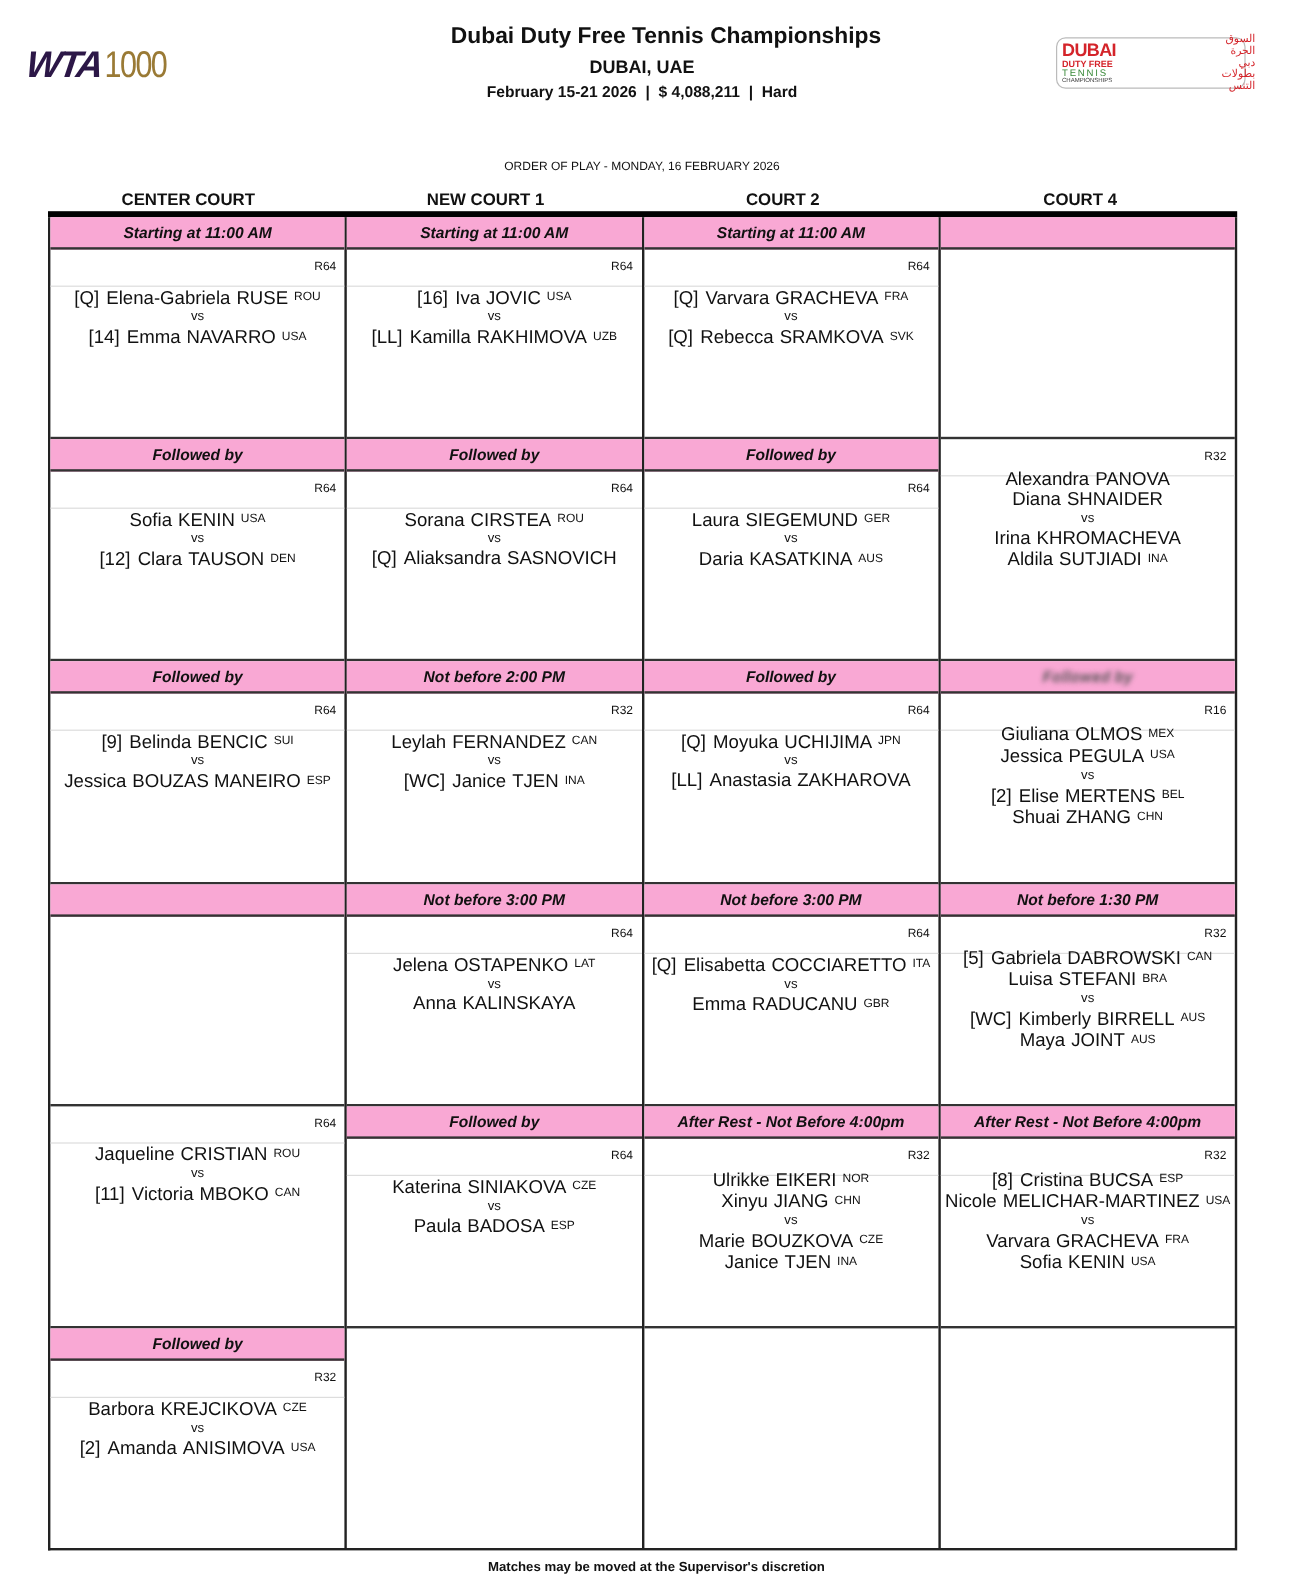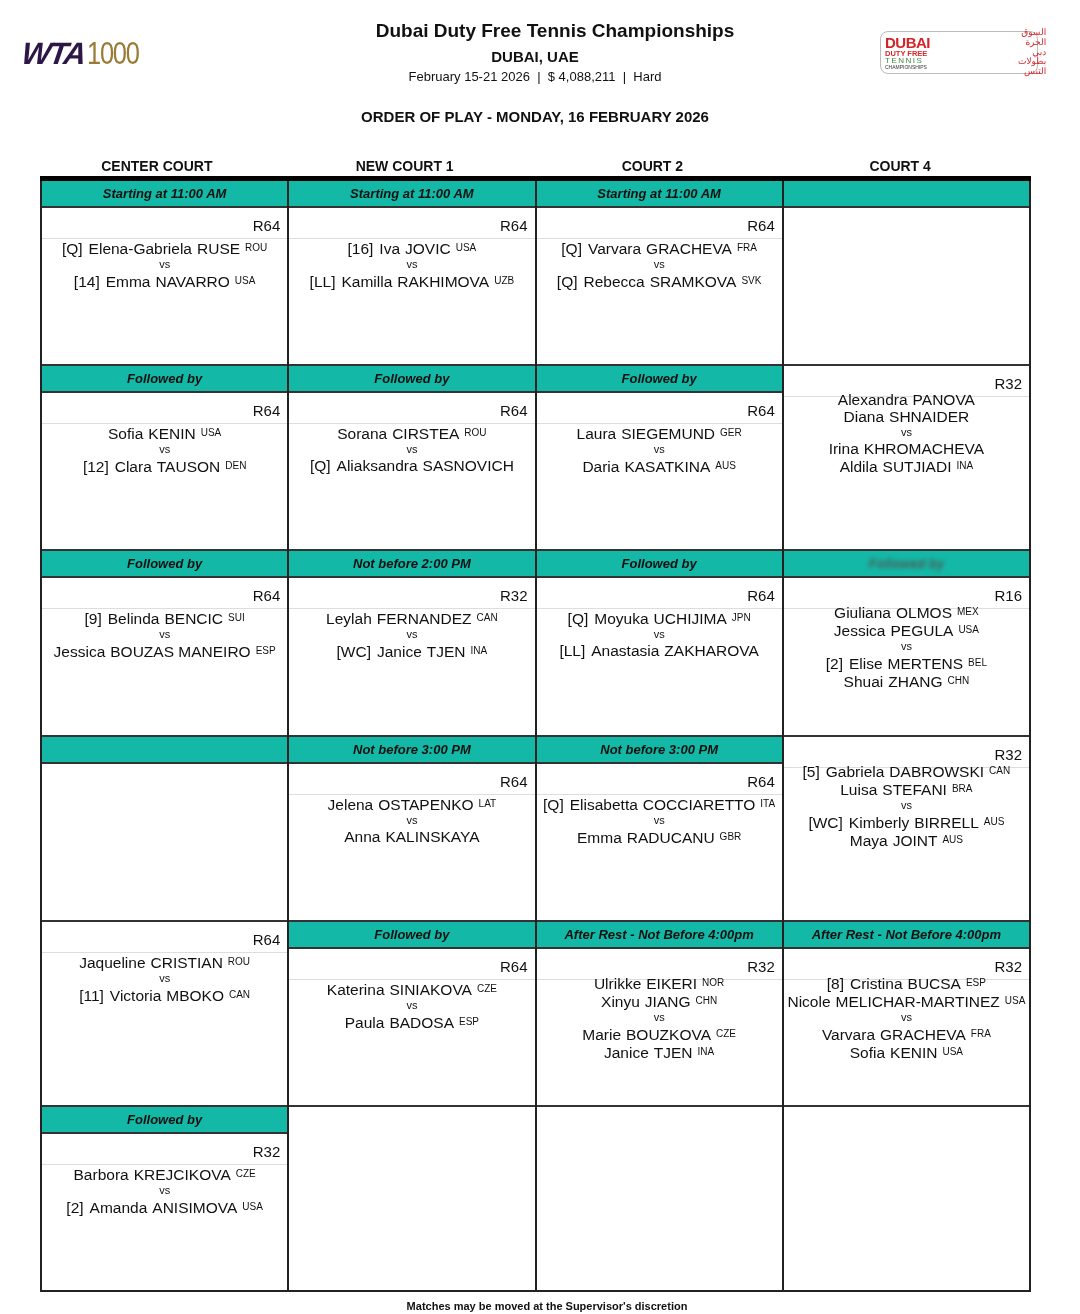--- a/index.html
+++ b/index.html
@@ -8,36 +8,36 @@
   .wta-logo .w { font-family: "Liberation Sans", sans-serif; font-weight: bold; font-style: italic; font-size: 31px; color: #2c1747; letter-spacing: -2px; transform: skewX(-8deg); }
   .wta-logo .n { font-family: "Liberation Sans Narrow", "Liberation Sans", sans-serif; font-size: 31px; color: #9a7a35; margin-left: 3px; letter-spacing: -1.5px; transform: scaleX(0.82); transform-origin: left; }
   .dubai-logo { position: absolute; left: 880px; top: 31px; width: 158px; height: 43px; border: 1px solid #bbb; border-radius: 8px; display: flex; align-items: center; padding: 0 4px; gap: 40px; }
   .dubai-logo .txt { display: flex; flex-direction: column; line-height: 1; width: 56px; }
   .dubai-logo .t1 { color: #d4242a; font-weight: bold; font-size: 15px; letter-spacing: -0.5px; }
   .dubai-logo .t2 { color: #d4242a; font-weight: bold; font-size: 7.5px; }
   .dubai-logo .t3 { color: #3a8a3a; font-size: 8px; letter-spacing: 1.5px; }
   .dubai-logo .t4 { color: #333; font-size: 5px; }
   .dubai-logo .ball { width: 32px; height: 32px; border-radius: 50%; background: conic-gradient(#2f8a3c 0 35%, #f3e9a8 35% 50%, #111 50% 70%, #d4242a 70% 85%, #2f8a3c 85%); margin: 0 4px; }
   .dubai-logo .ar { color: #d4242a; font-size: 9px; text-align: right; flex: 1; line-height: 1.1; }
-  .hdr { position: absolute; left: 0; width: 1070px; text-align: center; }
+  .hdr { position: absolute; left: 0; width: 1070px; text-align: center; font-weight: bold; }
   .title { top: 20px; font-size: 19px; font-weight: bold; padding-left: 40px; }
   .city { top: 48px; font-size: 15px; font-weight: bold; }
   .meta { top: 69px; font-size: 13px; }
-  .oop { top: 108px; font-size: 15px; font-weight: bold; }
+  .oop { top: 134px; font-size: 10px; font-weight: normal; }
   .courts { position: absolute; left: 33px; top: 158px; width: 991px; display: flex; }
   .courts div { flex: 1; text-align: center; font-weight: bold; font-size: 14px; }
   .topbar { position: absolute; left: 40px; top: 176px; width: 991px; height: 5px; background: #000; }
   .grid { position: absolute; left: 40px; top: 181px; width: 991px; height: 1111px; display: flex; border-left: 2px solid #222; border-bottom: 2px solid #222; }
   .col { width: 247.75px; border-right: 2px solid #222; display: flex; flex-direction: column; }
   .slot { height: 185.2px; display: flex; flex-direction: column; border-bottom: 2px solid #333; }
   .slot.empty-end { border-bottom: none; }
-  .shdr { height: 27px; background: #14b8a6; border-bottom: 2px solid #333; text-align: center; font-weight: bold; font-style: italic; font-size: 13px; line-height: 26px; }
+  .shdr { height: 27px; background: #f9a8d4; border-bottom: 2px solid #333; text-align: center; font-weight: bold; font-style: italic; font-size: 13px; line-height: 26px; }
   .shdr.blur { color: transparent; text-shadow: 0 0 4px #555; }
   .body { flex: 1; position: relative; }
-  .round { height: 31px; border-bottom: 1px solid #ddd; text-align: right; font-size: 15px; padding: 9px 7px 0 0; }
+  .round { height: 31px; border-bottom: 1px solid #ddd; text-align: right; font-size: 10px; padding: 9px 7px 0 0; }
   .players { text-align: center; padding-top: 0; display: flex; flex-direction: column; }
   .players.singles { height: 98px; }
   .players.doubles { height: 96px; padding-top: 0; margin-top: -6px; }
   .pl { font-size: 15.5px; line-height: 17px; white-space: nowrap; }
   .pl .seed { margin-right: 6px; }
   .pl .ln { margin-left: 5px; }
   .pl .nat { font-size: 10px; margin-left: 5px; vertical-align: 3px; }
   .vs { font-size: 11px; line-height: 15px; }
   .footer { position: absolute; top: 1300px; left: 12px; width: 1070px; text-align: center; font-size: 11px; font-weight: bold; }
 </style>
@@ -277,20 +277,21 @@
           <div class="players doubles">
             <div class="pl"><span class="fn">Giuliana</span><span class="ln">OLMOS</span><span class="nat">MEX</span></div>
             <div class="pl"><span class="fn">Jessica</span><span class="ln">PEGULA</span><span class="nat">USA</span></div>
             <div class="vs">vs</div>
             <div class="pl"><span class="seed">[2]</span><span class="fn">Elise</span><span class="ln">MERTENS</span><span class="nat">BEL</span></div>
             <div class="pl"><span class="fn">Shuai</span><span class="ln">ZHANG</span><span class="nat">CHN</span></div>
           </div>
         </div>
       </div>
       <div class="slot">
+        <div class="shdr">Not before 1:30 PM</div>
         <div class="body">
           <div class="round">R32</div>
           <div class="players doubles">
             <div class="pl"><span class="seed">[5]</span><span class="fn">Gabriela</span><span class="ln">DABROWSKI</span><span class="nat">CAN</span></div>
             <div class="pl"><span class="fn">Luisa</span><span class="ln">STEFANI</span><span class="nat">BRA</span></div>
             <div class="vs">vs</div>
             <div class="pl"><span class="seed">[WC]</span><span class="fn">Kimberly</span><span class="ln">BIRRELL</span><span class="nat">AUS</span></div>
             <div class="pl"><span class="fn">Maya</span><span class="ln">JOINT</span><span class="nat">AUS</span></div>
           </div>
         </div>

